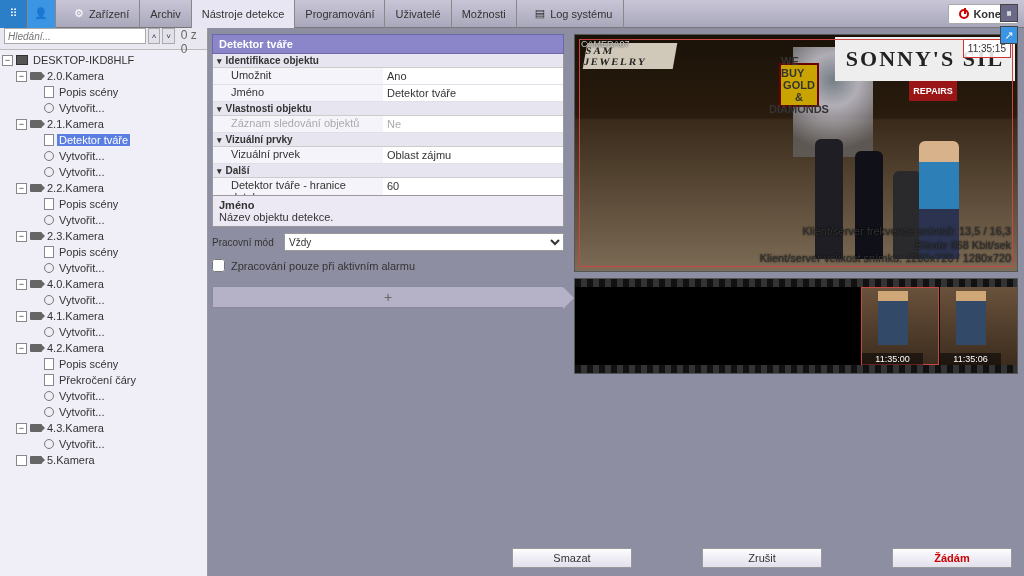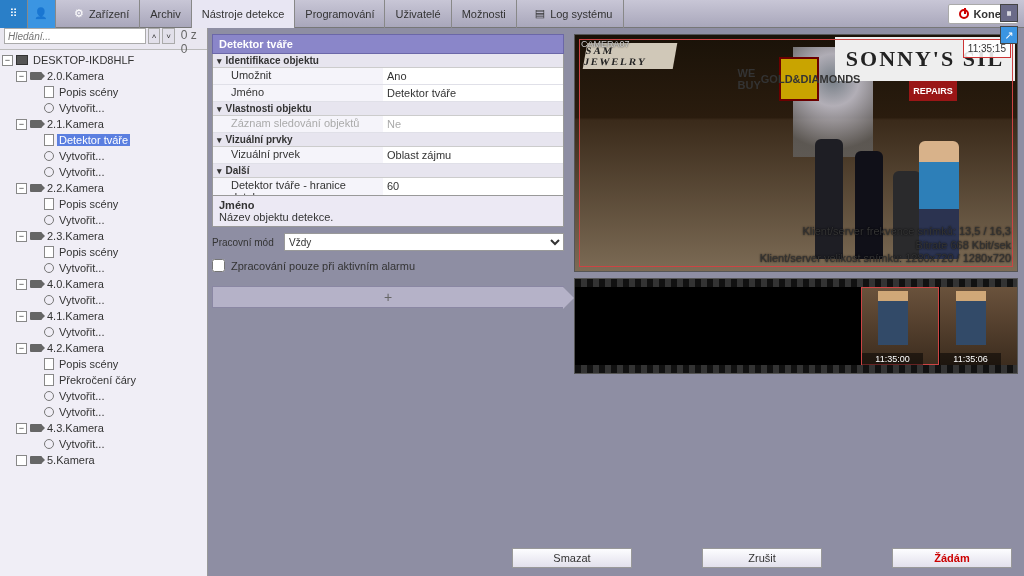--- a/index.html
+++ b/index.html
@@ -58,21 +58,21 @@
 .video{height:238px;background:#222;border:1px solid #555;position:relative;overflow:hidden}
 .video .overlay{position:absolute;inset:4px;border:1px solid #c44}
 .video .cam-label{position:absolute;left:6px;top:4px;color:#ccc;font-size:9px;text-shadow:0 0 2px #000}
 .video .time-badge{position:absolute;right:6px;top:4px;background:rgba(255,255,255,.85);border:1px solid #c33;padding:3px 4px;font-size:10px;color:#333}
 .video .info{position:absolute;right:6px;bottom:6px;color:#cfcfe8;font-size:8px;text-align:right;line-height:1.2;text-shadow:0 0 2px #000}
 .scene{position:absolute;inset:0;background:linear-gradient(180deg,#1a1208 0%,#2a1c0e 35%,#3a2a1a 36%,#7c6b55 100%)}
 .sign{position:absolute;background:#eee;color:#222;font-weight:bold;font-family:Georgia,serif;display:flex;align-items:center;justify-content:center;overflow:hidden;letter-spacing:2px}
 .sign1{left:10px;top:8px;width:90px;height:26px;font-size:10px;transform:skewX(-10deg);background:#d0c8b8}
 .sign2{right:2px;top:2px;width:180px;height:44px;font-size:22px}
 .repairs{position:absolute;right:60px;top:46px;width:48px;height:20px;background:#9a1616;color:#fff;font-size:9px;display:flex;align-items:center;justify-content:center;font-weight:bold}
-.goldSign{position:absolute;left:204px;top:22px;width:40px;height:44px;background:#c9a400;color:#6b0000;font-size:7px;font-weight:bold;display:flex;flex-direction:row;align-items:center;justify-content:center;line-height:1.1;border:2px solid #6b0000}
+.goldSign{position:absolute;left:204px;top:28px;width:40px;height:44px;background:#c9a400;color:#6b0000;font-size:7px;font-weight:bold;display:flex;flex-direction:column;align-items:center;justify-content:center;line-height:1.1;border:2px solid #6b0000}
 .doorway{position:absolute;left:218px;top:12px;width:80px;height:110px;background:radial-gradient(circle at 50% 30%,#9ab 0%,#eef 30%,#666 80%);opacity:.7}
 .person{position:absolute;bottom:12px;width:28px;background:#3b3b4d;border-radius:6px 6px 2px 2px}
 .person.p1{left:240px;height:120px;background:#1e1e24}
 .person.p2{left:280px;height:108px;background:#101018}
 .person.p3{left:318px;height:88px;background:#2a2a2c}
 .person.p4{right:58px;height:118px;width:40px;background:linear-gradient(#d8b28a 0 18%,#2d7fb8 18% 58%,#2b3350 58%)}
 .sidecol{position:absolute;right:6px;top:4px;display:flex;flex-direction:column;gap:4px}
 .sidecol .b{width:18px;height:18px;background:#6a6a88;border:1px solid #444;display:flex;align-items:center;justify-content:center;color:#fff;font-size:11px}
 .filmstrip{height:96px;margin-top:6px;background:#1a1a1a;border:1px solid #555;position:relative;display:flex}
 .film-holes{height:8px;position:absolute;left:0;right:0;background:repeating-linear-gradient(90deg,#111 0 6px,#333 6px 12px)}

